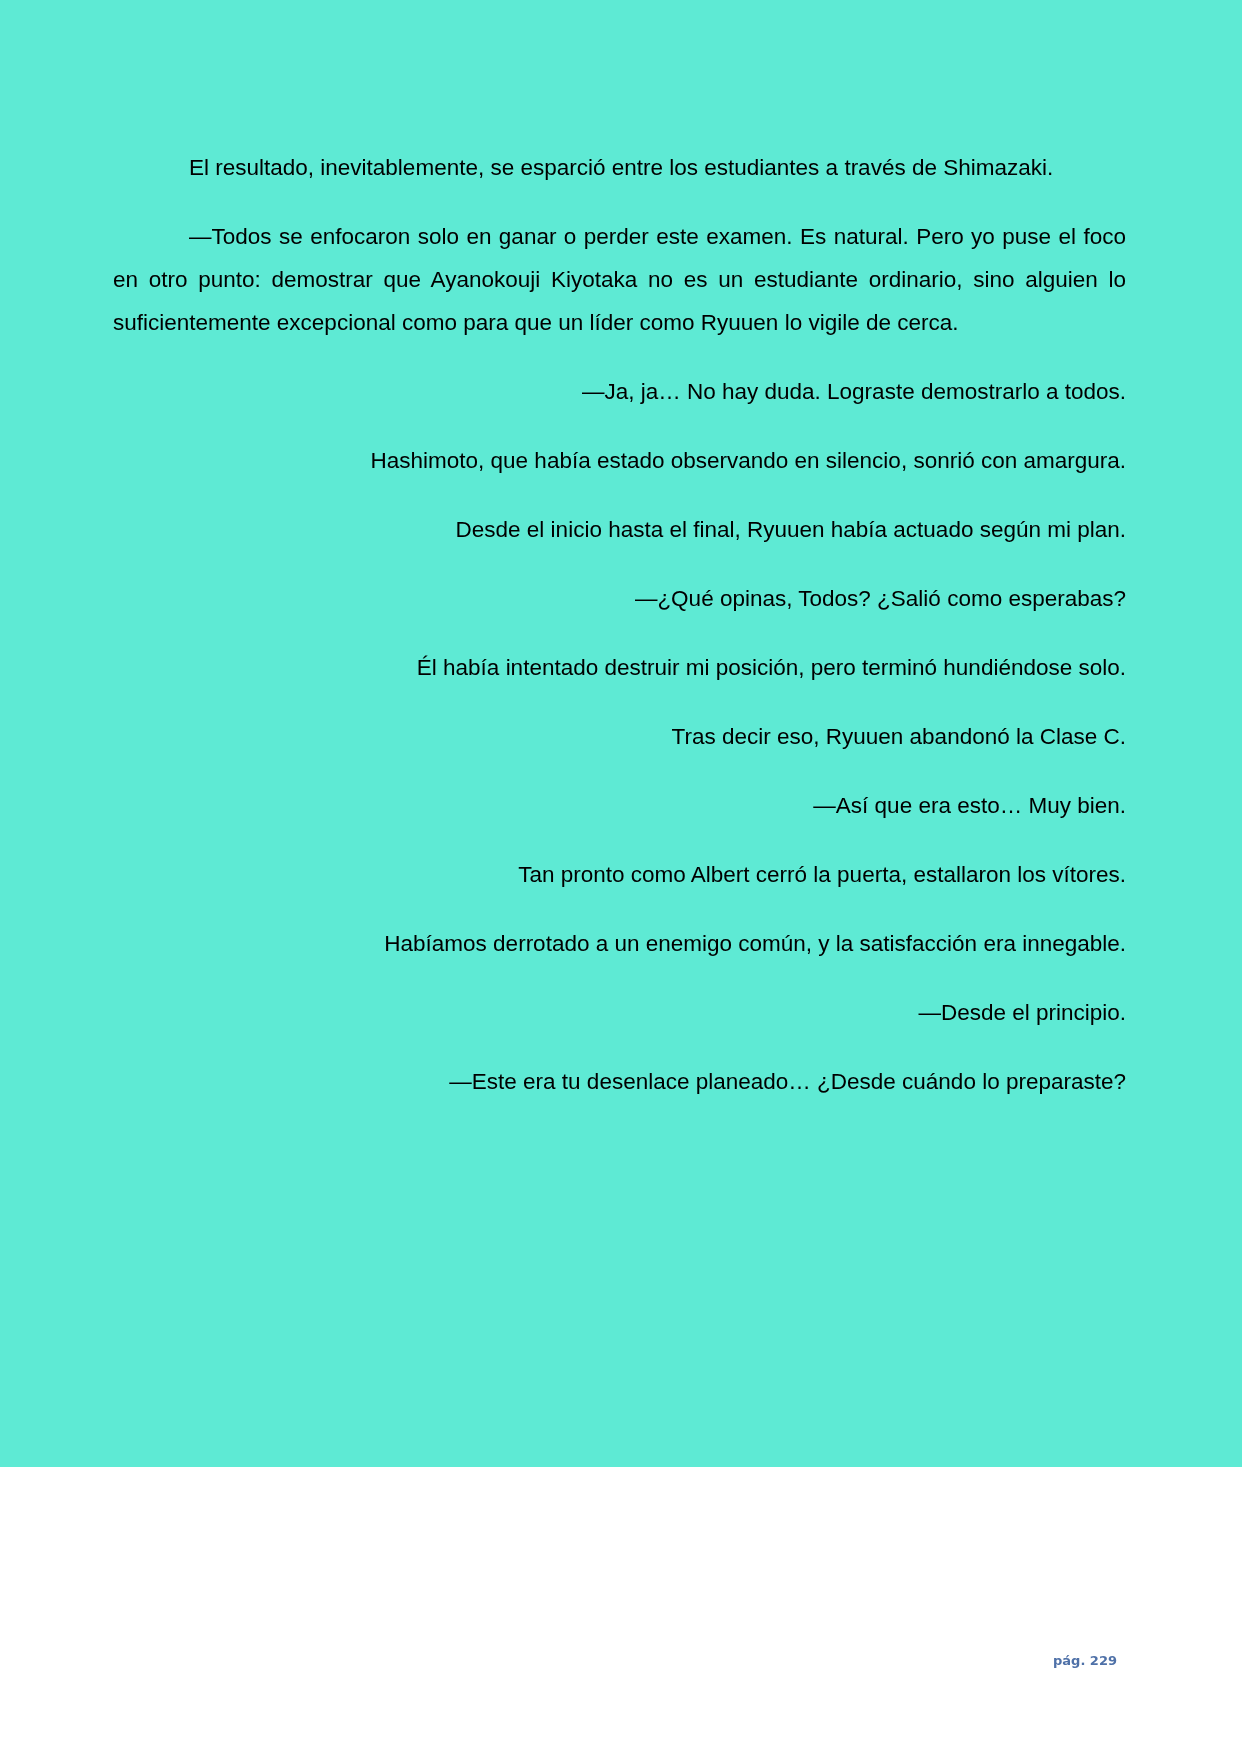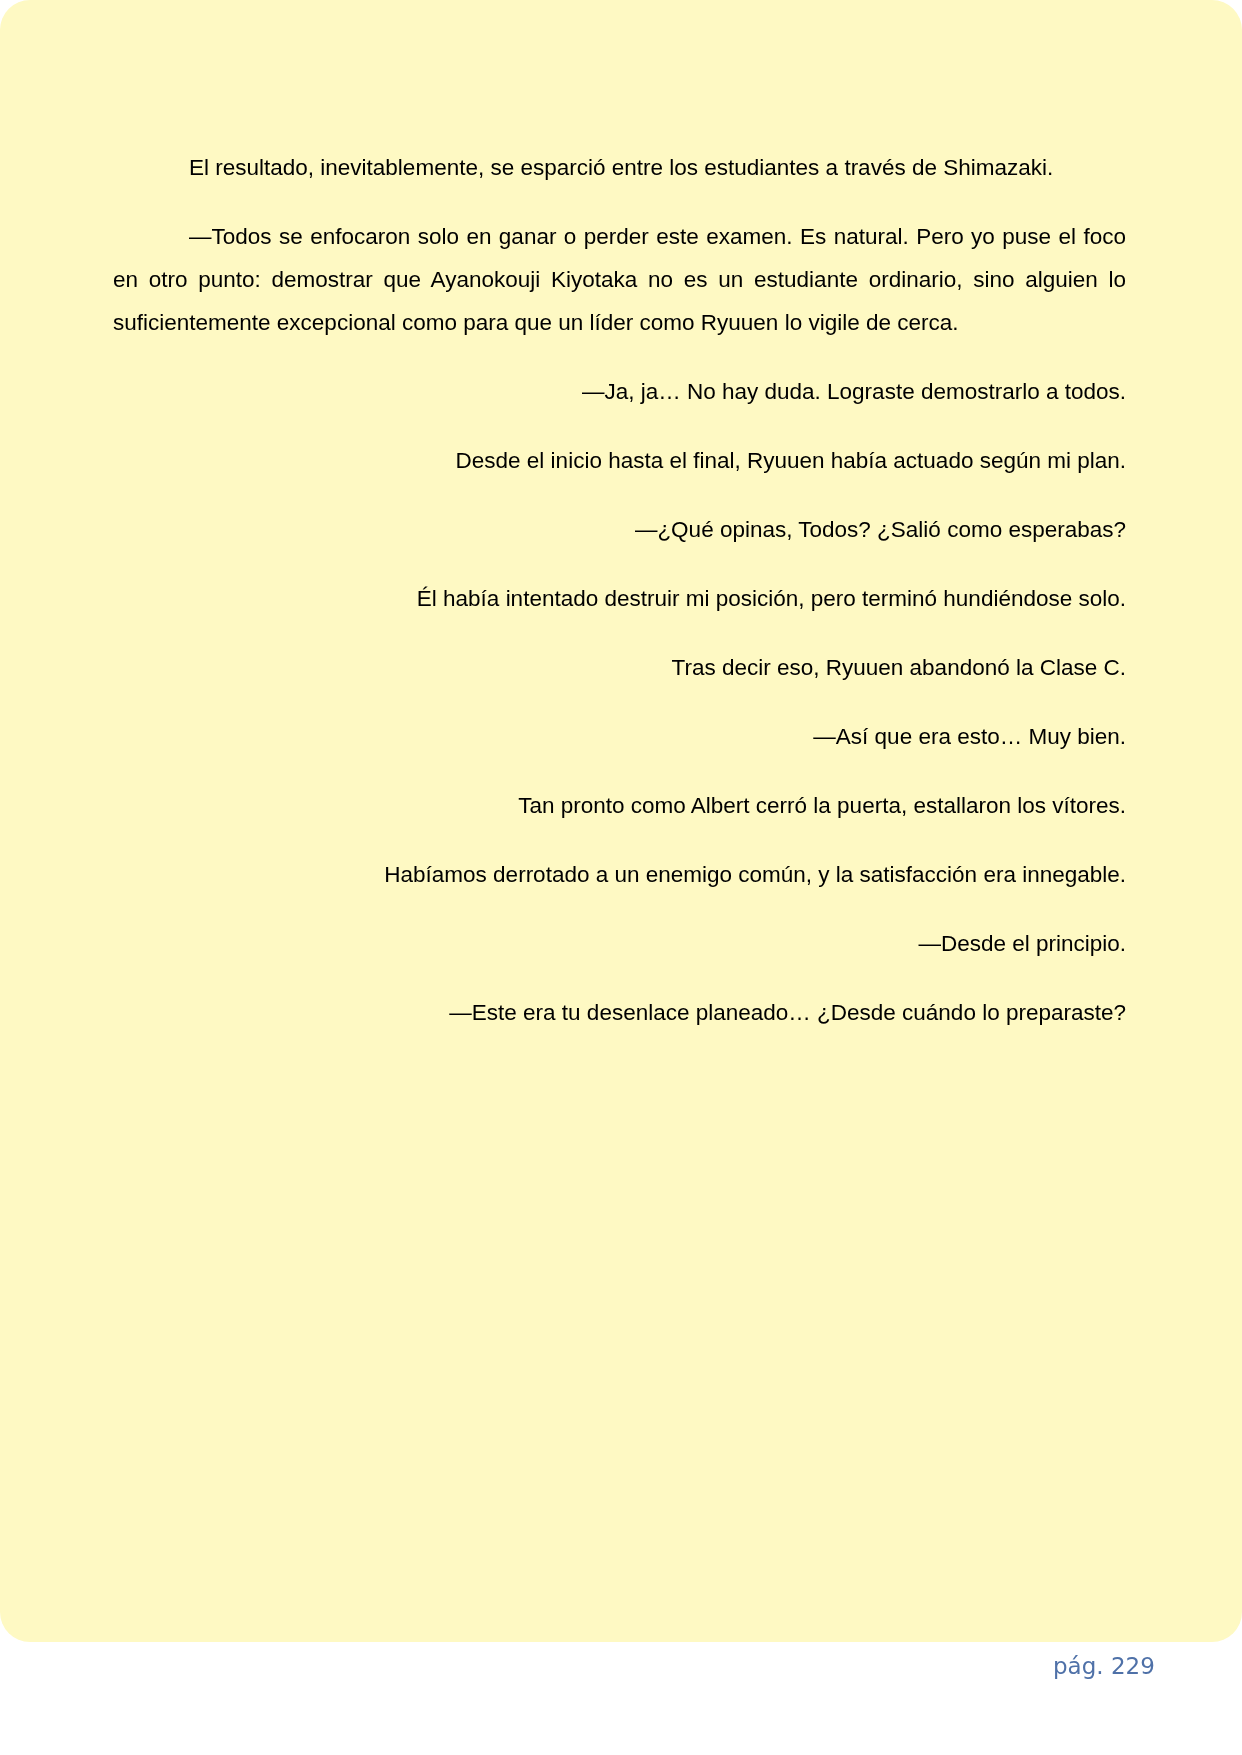--- a/index.html
+++ b/index.html
@@ -11,23 +11,22 @@
       width: 1242px;
       height: 1755px;
       position: relative;
       overflow: hidden;
     }
     .page {
       position: absolute;
       left: 0;
       top: 0;
       width: 1242px;
-      height: 1642px;
-      background: #fef9c3;
-      border-radius: 30px;
+      height: 1467px;
+      background: #5eead4;
     }
     .body-text {
       position: absolute;
       left: 113px;
       top: 146px;
       width: 1013px;
       font-family: "Liberation Sans", sans-serif;
       font-size: 22.5px;
       line-height: 43px;
       color: #000000;
@@ -38,33 +37,35 @@
       text-align: justify;
     }
     .body-text p.single {
       text-align: right;
     }
     .footer {
       position: absolute;
       left: 1053px;
       top: 1653px;
       font-family: "DejaVu Sans", sans-serif;
-      font-size: 23px;
+      font-size: 13px;
       color: #4f71a8;
       white-space: nowrap;
+      font-weight: bold;
     }
   </style>
 </head>
 <body>
 
 <div class="page">
   <div class="body-text">
     <p>El resultado, inevitablemente, se esparció entre los estudiantes a través de Shimazaki.</p>
     <p>—Todos se enfocaron solo en ganar o perder este examen. Es natural. Pero yo puse el foco en otro punto: demostrar que Ayanokouji Kiyotaka no es un estudiante ordinario, sino alguien lo suficientemente excepcional como para que un líder como Ryuuen lo vigile de cerca.</p>
     <p class="single">—Ja, ja… No hay duda. Lograste demostrarlo a todos.</p>
+    <p class="single">Hashimoto, que había estado observando en silencio, sonrió con amargura.</p>
     <p class="single">Desde el inicio hasta el final, Ryuuen había actuado según mi plan.</p>
     <p class="single">—¿Qué opinas, Todos? ¿Salió como esperabas?</p>
     <p class="single">Él había intentado destruir mi posición, pero terminó hundiéndose solo.</p>
     <p class="single">Tras decir eso, Ryuuen abandonó la Clase C.</p>
     <p class="single">—Así que era esto… Muy bien.</p>
     <p class="single">Tan pronto como Albert cerró la puerta, estallaron los vítores.</p>
     <p class="single">Habíamos derrotado a un enemigo común, y la satisfacción era innegable.</p>
     <p class="single">—Desde el principio.</p>
     <p class="single">—Este era tu desenlace planeado… ¿Desde cuándo lo preparaste?</p>
   </div>

